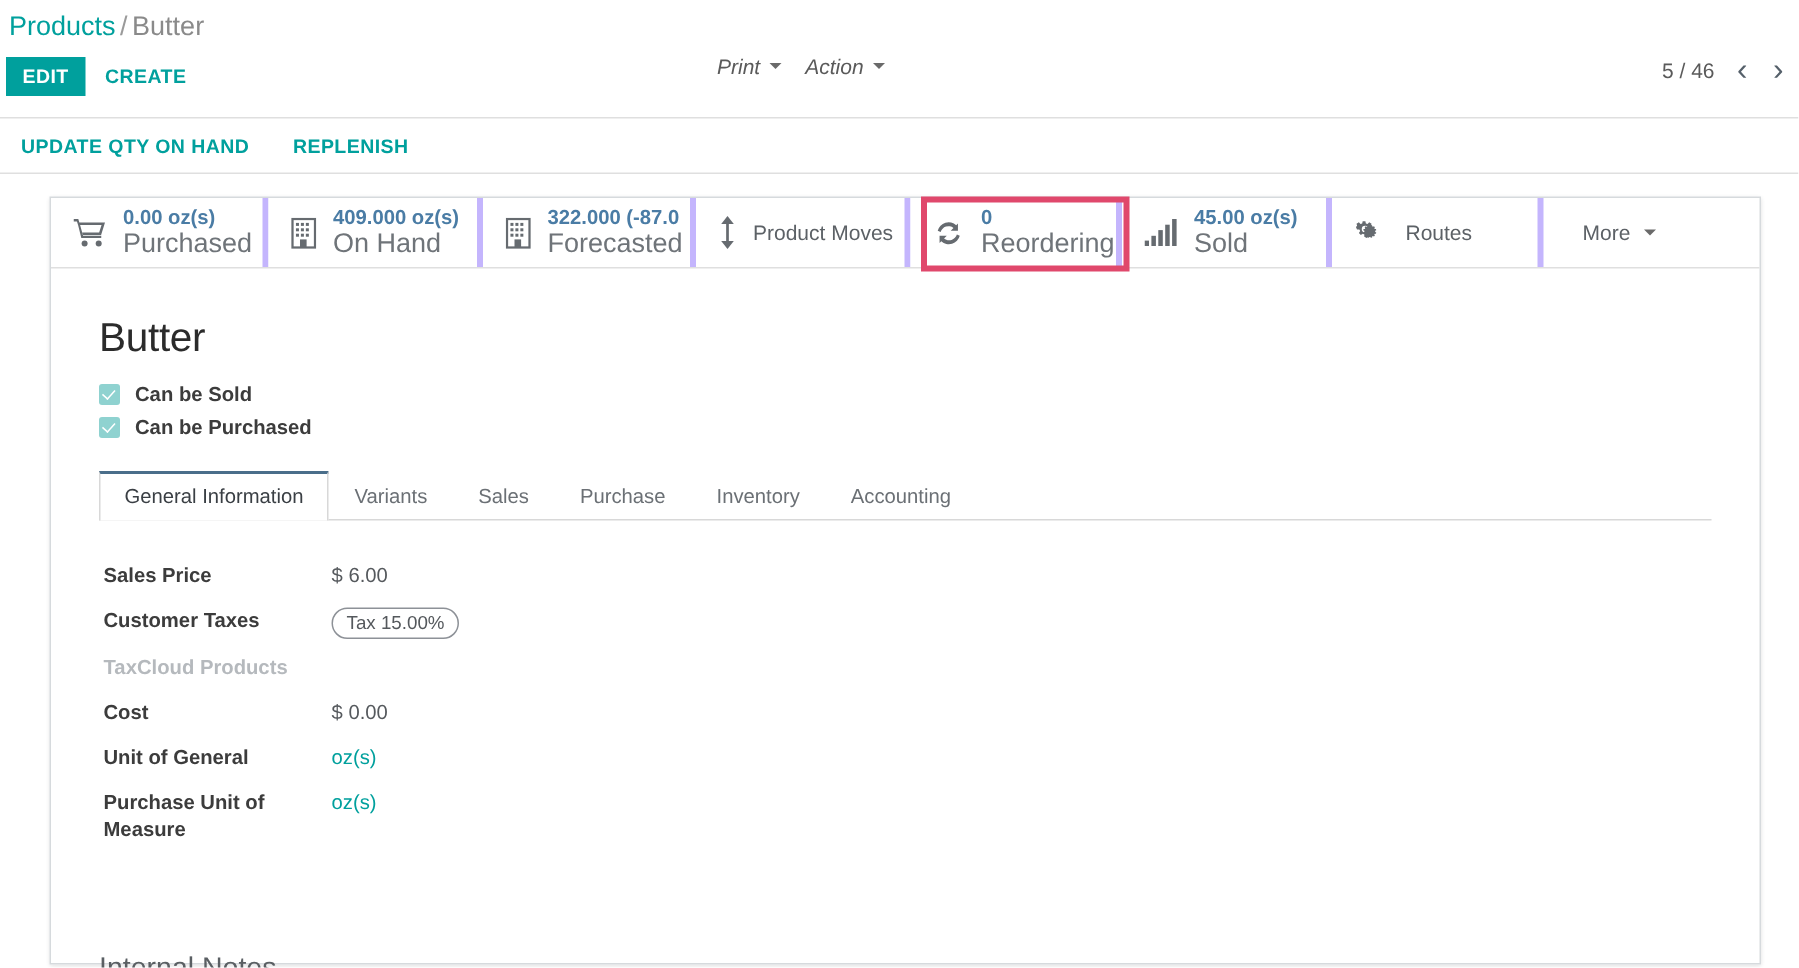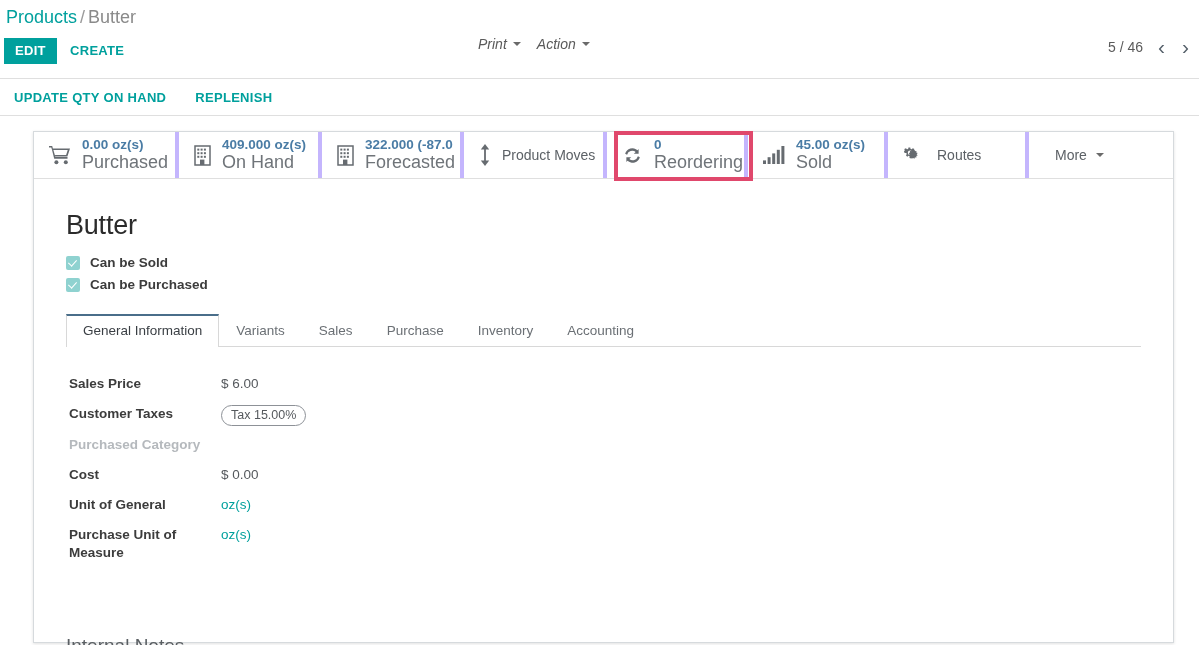--- a/index.html
+++ b/index.html
@@ -527,21 +527,21 @@
           </div>
 
           <div class="f-row">
             <div class="f-lbl">Customer Taxes</div>
             <div class="f-val">
               <span class="tax-pill">Tax 15.00%</span>
             </div>
           </div>
 
           <div class="f-row">
-            <div class="f-lbl muted">Purchased Category</div>
+            <div class="f-lbl muted">TaxCloud Products</div>
             <div class="f-val"></div>
           </div>
 
           <div class="f-row">
             <div class="f-lbl">Cost</div>
             <div class="f-val">$ 0.00</div>
           </div>
 
           <div class="f-row">
             <div class="f-lbl">Unit of General</div>

